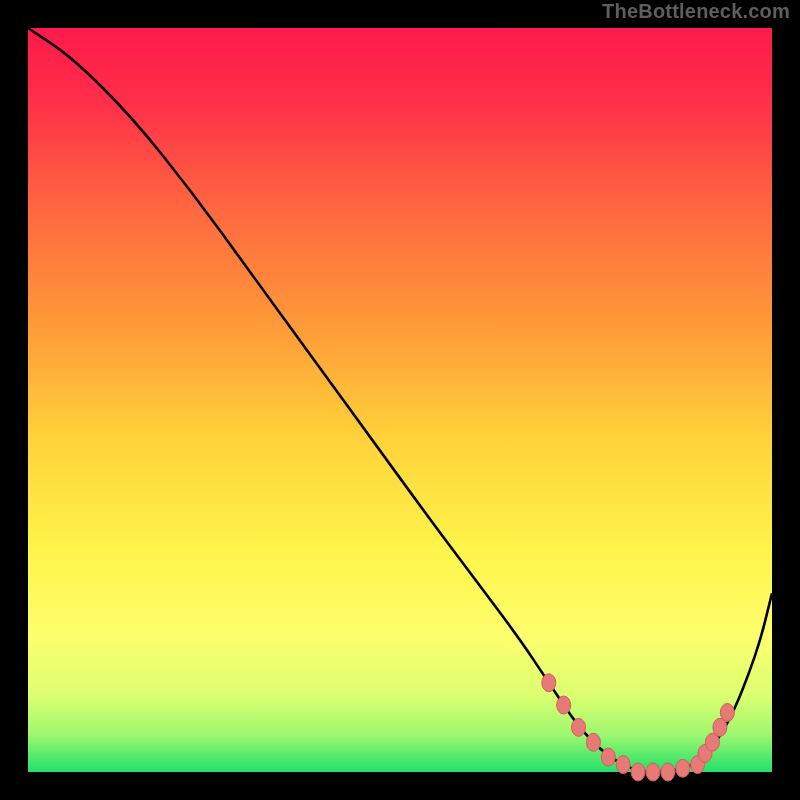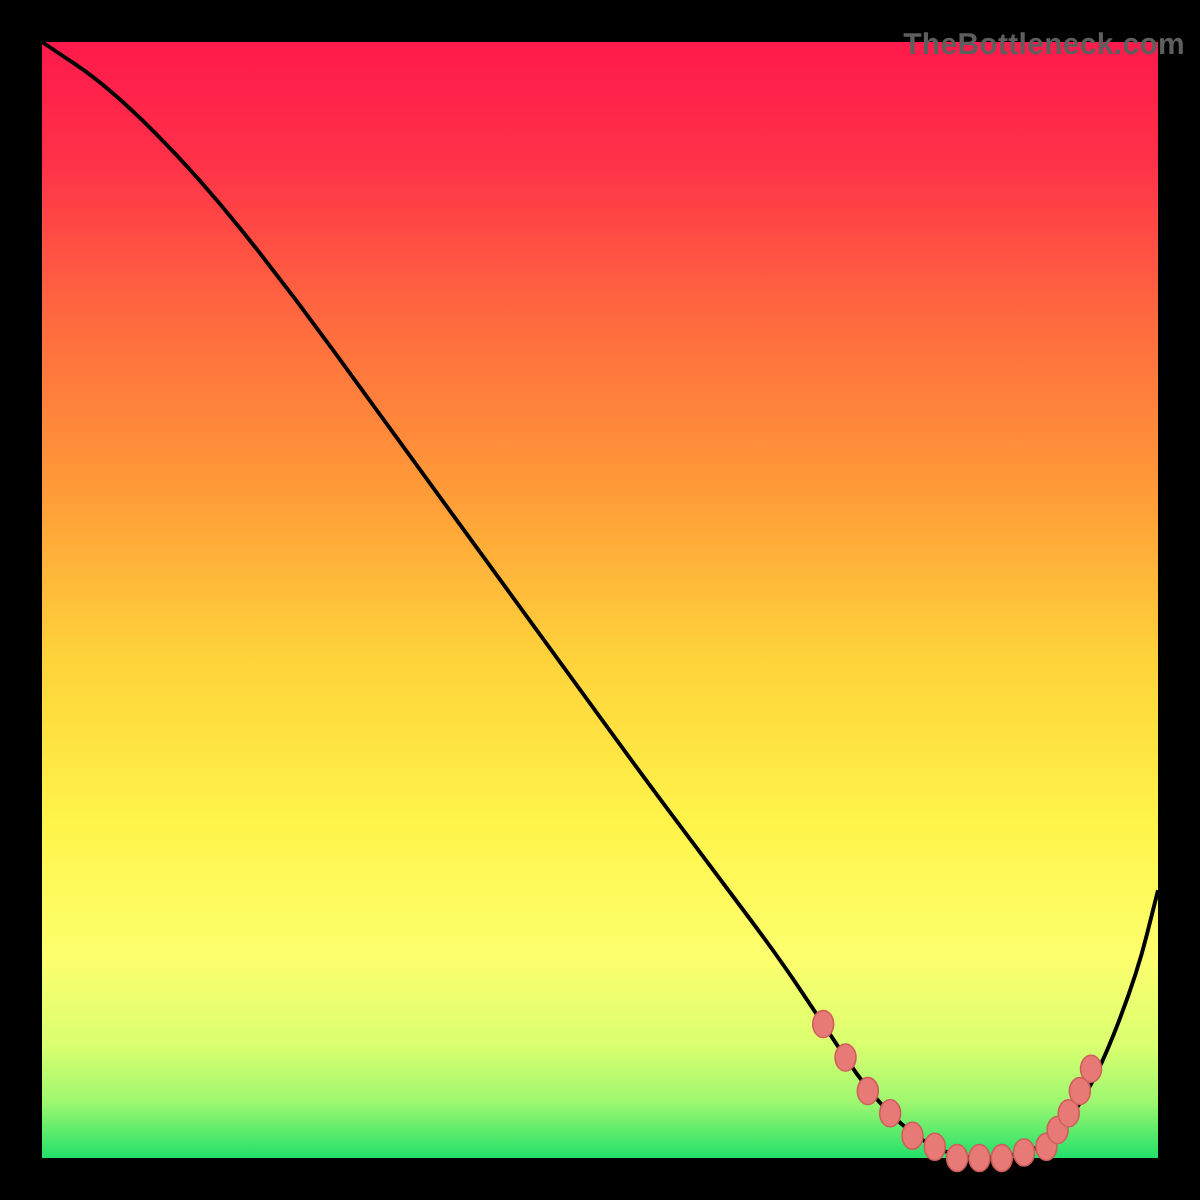--- a/index.html
+++ b/index.html
@@ -11,21 +11,21 @@
     font-family: Arial, Helvetica, sans-serif;
     overflow: hidden;
   }
   .wrapper {
     position: relative;
     width: 800px;
     height: 800px;
   }
   .watermark {
     position: absolute;
-    top: 19px;
+    top: 0;
     right: 10px;
     color: #5e5e5e;
     font-size: 20px;
     font-weight: 600;
     letter-spacing: 0.2px;
     z-index: 20;
   }
   svg.chart {
     position: absolute;
     left: 0;

